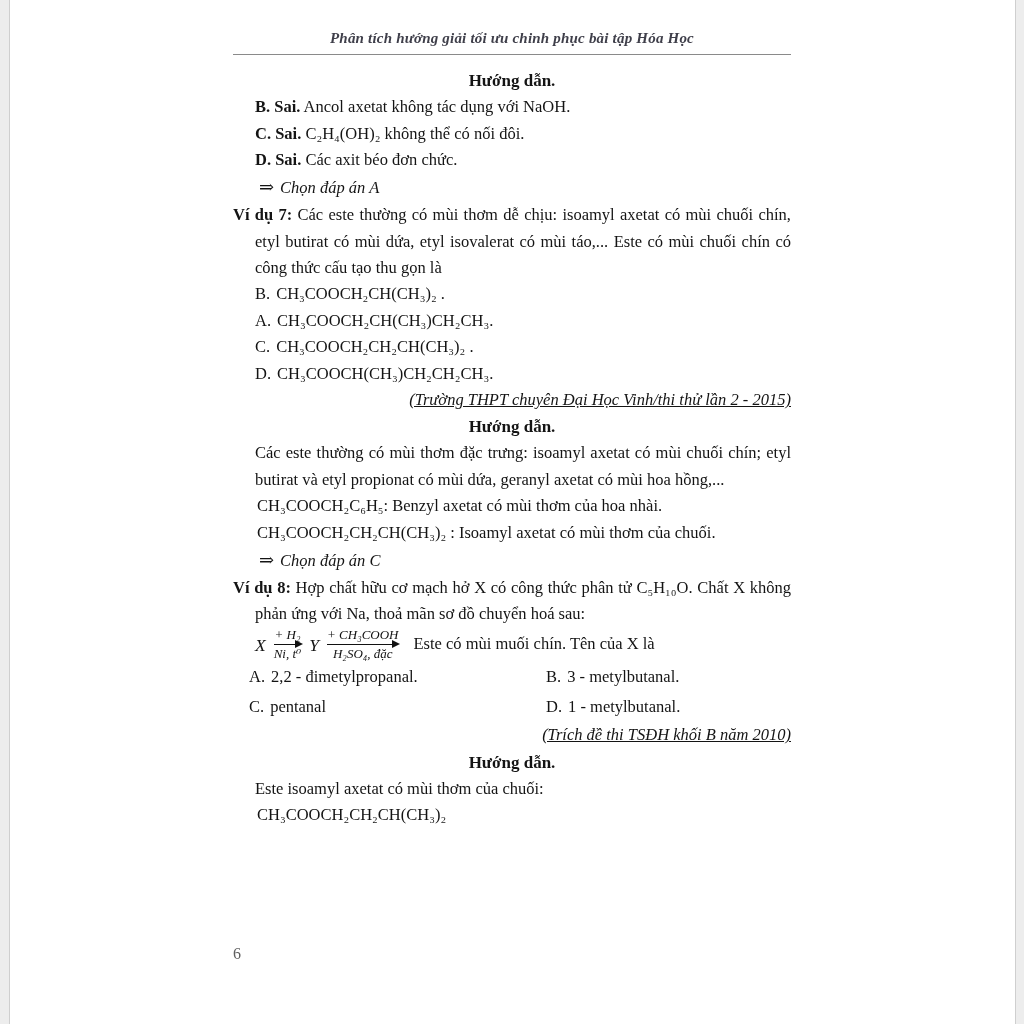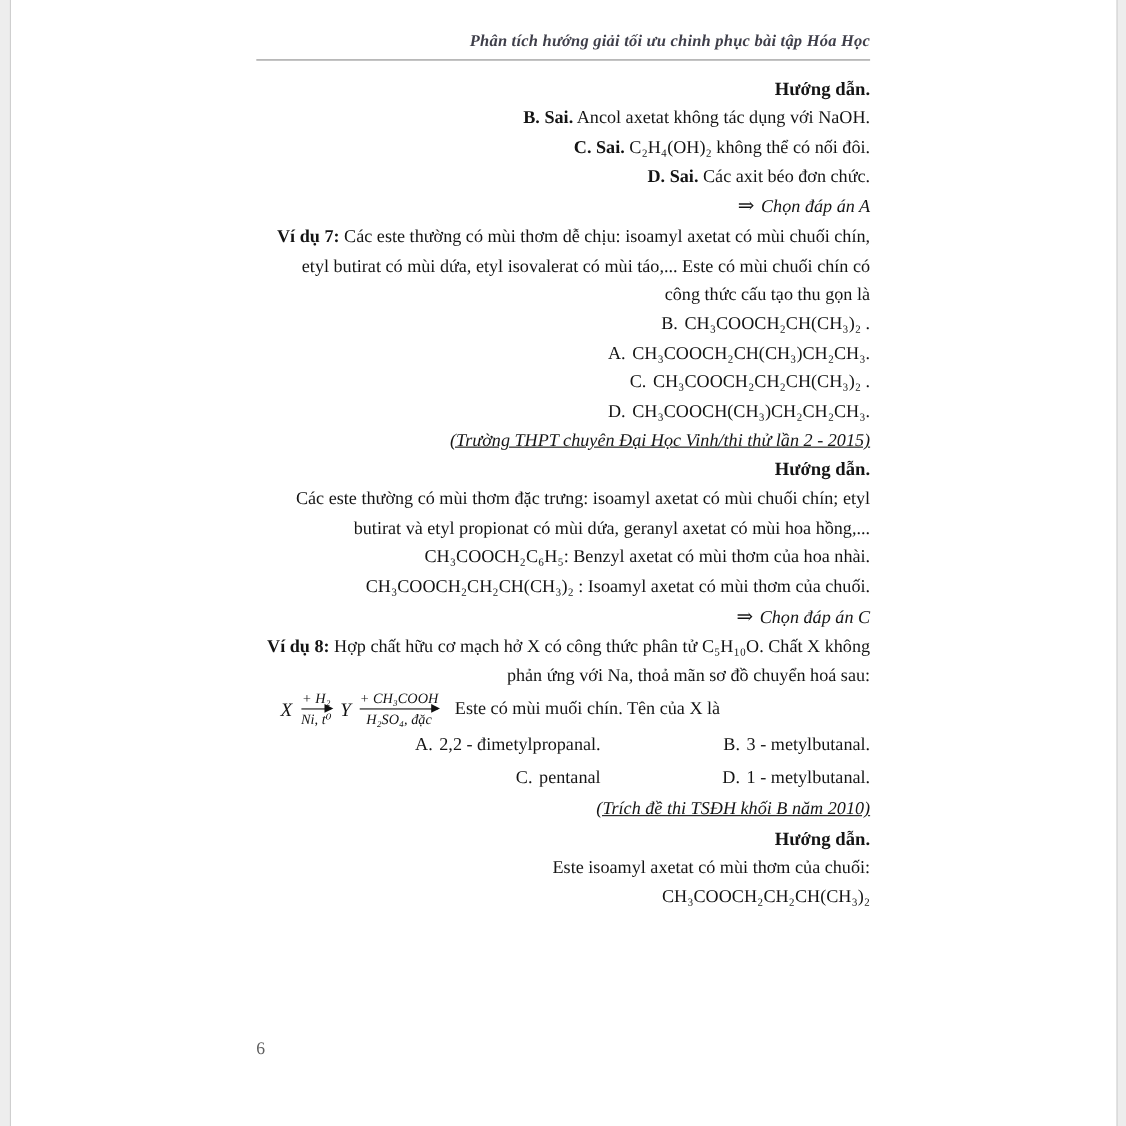--- a/index.html
+++ b/index.html
@@ -8,27 +8,27 @@
     font-family:"Liberation Serif","DejaVu Serif",serif;color:#141414;
     overflow:hidden;
   }
   .edge{position:absolute;top:0;bottom:0;background:#ededed;}
   .edge-left{left:0;width:9px;border-right:1px solid #cfcfcf;}
   .edge-right{right:0;width:8px;border-left:1px solid #cfcfcf;}
 
   .sheet{position:absolute;left:233px;top:30px;width:558px;}
 
   .running-head{
-    text-align:right;font-style:italic;font-weight:bold;color:#3f3f4a;
+    text-align:center;font-style:italic;font-weight:bold;color:#3f3f4a;
     font-size:15px;padding-bottom:7px;border-bottom:1px solid #8a8a8a;
     margin-bottom:12px;letter-spacing:.2px;
   }
 
   .content{font-size:16.5px;line-height:1.6;}
-  .content p{margin:0;text-align:right;}
+  .content p{margin:0;}
 
   .center-head{text-align:center;font-weight:bold;font-size:17px;margin:3px 0 5px;}
   .hang{padding-left:22px;margin:2px 0;}
   .hang b{font-weight:bold;}
   .answer{padding-left:26px;margin:5px 0;}
   .answer .ital{font-style:italic;}
   .answer .imp{font-style:normal;font-size:18px;margin-right:6px;}
   .lead-para{padding-left:22px;text-indent:-22px;text-align:justify;margin:4px 0 2px;}
   .para{padding-left:22px;margin:2px 0;}
   .para-justify{padding-left:22px;text-align:justify;margin:2px 0;}

